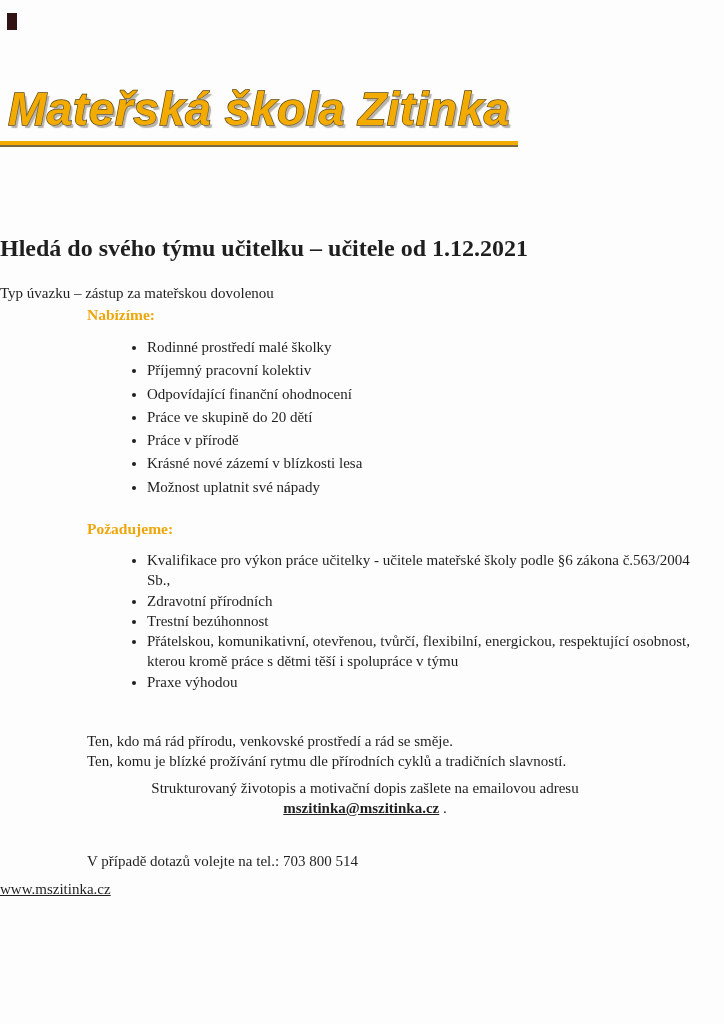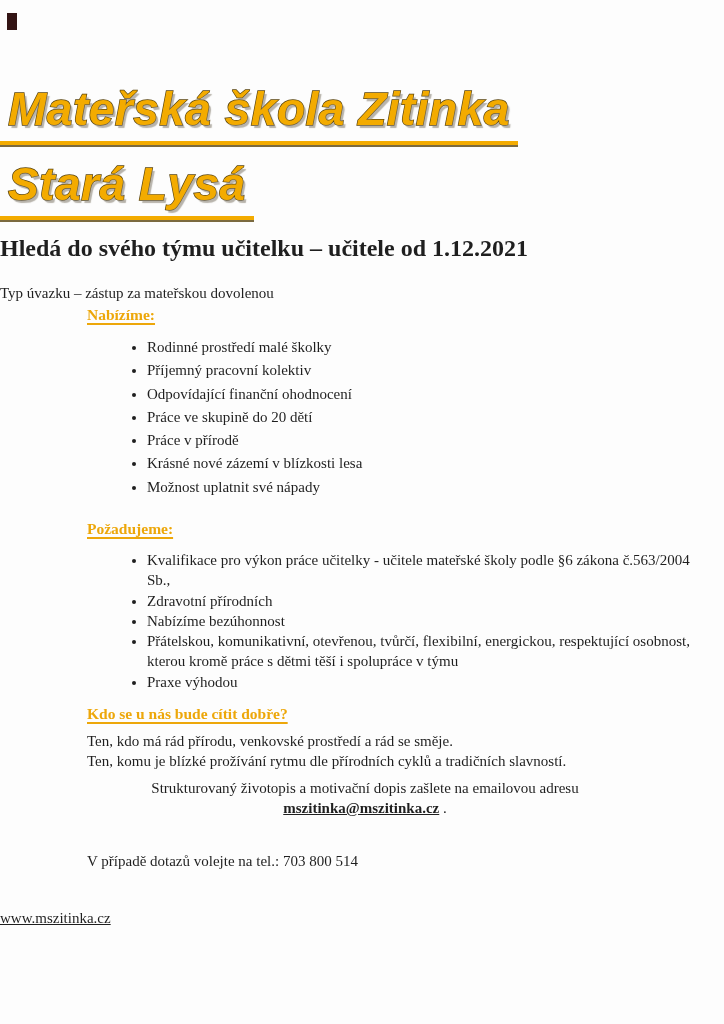--- a/index.html
+++ b/index.html
@@ -41,21 +41,20 @@
     font-size:24px;font-weight:bold;line-height:30px;
     text-decoration-thickness:2px;
     text-underline-offset:4px;
     white-space:nowrap;
   }
   .subheading{font-size:15px;line-height:20px;}
 
   .gold-heading{
     color:var(--gold,#EDA70A);
     font-weight:bold;font-size:15.5px;line-height:20px;
-    text-decoration:underline;
     text-decoration-thickness:1.5px;
     text-underline-offset:3px;
   }
 
   ul.doc-list{margin:0;padding-left:60px;font-size:15px;list-style:disc;}
   ul.offer-list li{line-height:23.3px;}
   ul.req-list li{line-height:20.3px;}
   ul.doc-list li::marker{color:#1f1f1f;font-size:14px;}
 
   .body-text{font-size:15px;line-height:20px;}
@@ -66,23 +65,20 @@
 <body>
 
 <div class="page">
 
   <div class="abs corner-mark"></div>
 
   <div class="abs center title-line" style="top:82px;">
     <span class="title-text">Mateřská škola Zitinka</span>
   </div>
 
-  <div class="abs center title-line" style="top:157px;">
-    <span class="title-text">Stará Lysá</span>
-  </div>
 
   <div class="abs center doc-heading" style="top:233px;">Hledá do svého týmu učitelku – učitele od 1.12.2021</div>
 
   <div class="abs center subheading" style="top:283px;">Typ úvazku – zástup za mateřskou dovolenou</div>
 
   <div class="abs content gold-heading" style="top:305px;">Nabízíme:</div>
 
   <ul class="abs content doc-list offer-list" style="top:336px;">
       <li>Rodinné prostředí malé školky</li>
       <li>Příjemný pracovní kolektiv</li>
@@ -91,38 +87,37 @@
       <li>Práce v přírodě</li>
       <li>Krásné nové zázemí v blízkosti lesa</li>
       <li>Možnost uplatnit své nápady</li>
     </ul>
 
   <div class="abs content gold-heading" style="top:519px;">Požadujeme:</div>
 
   <ul class="abs content doc-list req-list" style="top:550px;">
       <li>Kvalifikace pro výkon práce učitelky - učitele mateřské školy podle §6 zákona č.563/2004 Sb.,</li>
       <li>Zdravotní přírodních</li>
-      <li>Nabízíme bezúhonnost</li>
+      <li>Trestní bezúhonnost</li>
       <li>Přátelskou, komunikativní, otevřenou, tvůrčí, flexibilní, energickou, respektující osobnost, kterou kromě práce s dětmi těší i spolupráce v týmu</li>
       <li>Praxe výhodou</li>
     </ul>
 
-  <div class="abs content gold-heading" style="top:704px;">Kdo se u nás bude cítit dobře?</div>
 
   <div class="abs content body-text" style="top:731px;">
       <div>Ten, kdo má rád přírodu, venkovské prostředí a rád se směje.</div>
       <div>Ten, komu je blízké prožívání rytmu dle přírodních cyklů a tradičních slavností.</div>
     </div>
 
   <div class="abs content body-text" style="top:778px;text-align:center;">
     <div>Strukturovaný životopis a motivační dopis zašlete na emailovou adresu</div>
     <div>
       <span class="email-link">mszitinka@mszitinka.cz</span><span> .</span>
     </div>
   </div>
 
   <div class="abs content body-text" style="top:851px;">V případě dotazů volejte na tel.: 703 800 514</div>
 
-  <div class="abs center body-text" style="top:879px;margin-top:29px;">
+  <div class="abs center body-text" style="top:879px;">
     <span class="website-link">www.mszitinka.cz</span>
   </div>
 
 </div>
 
 </body></html>

